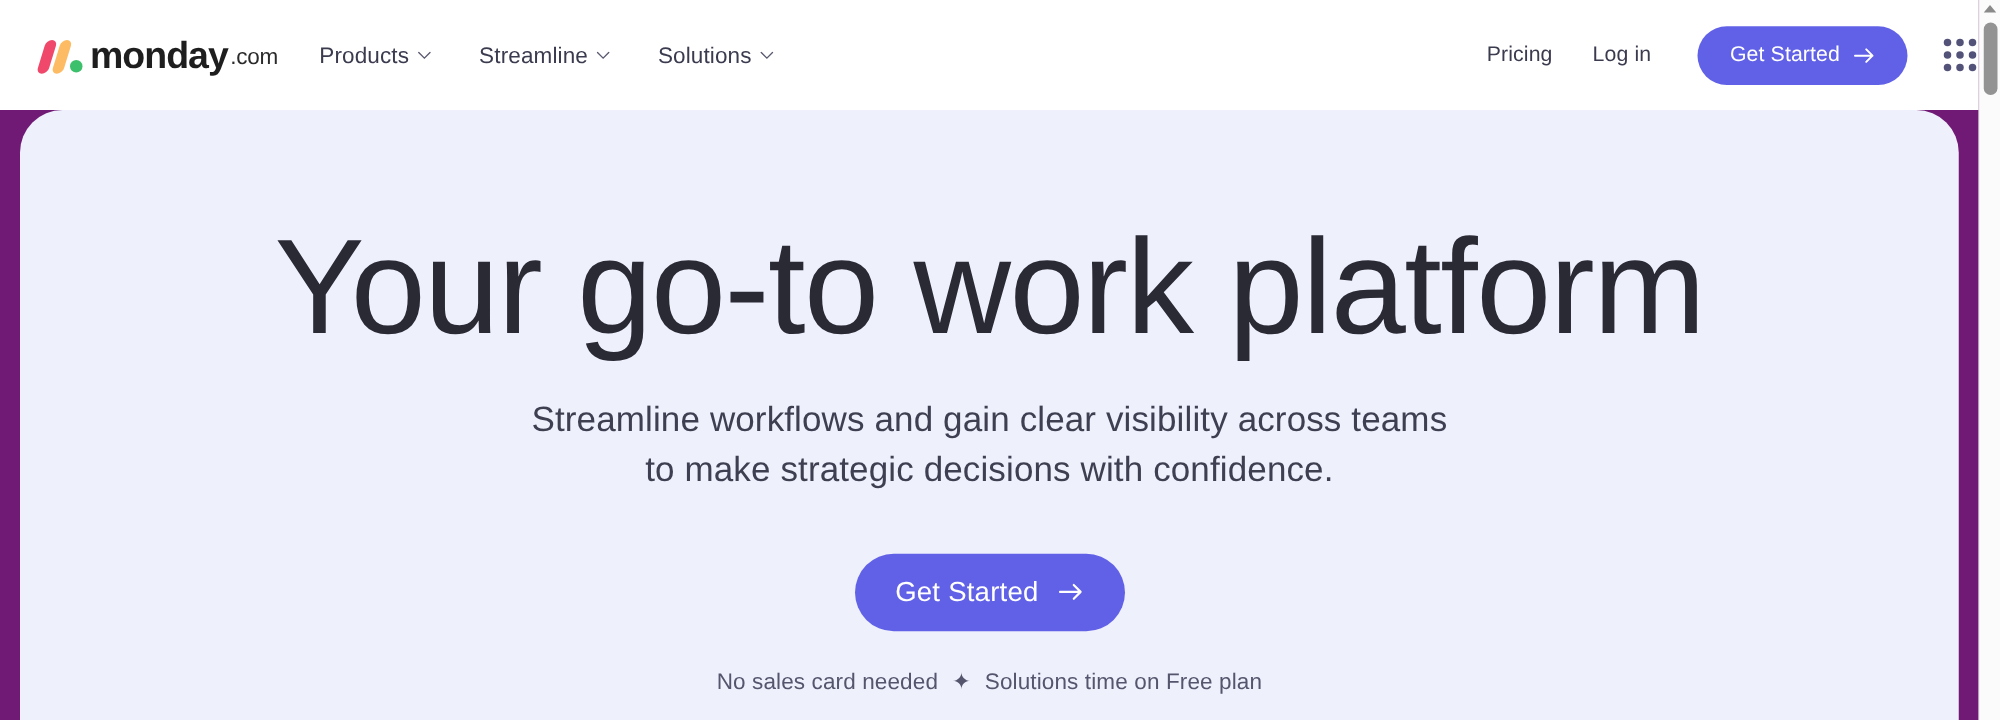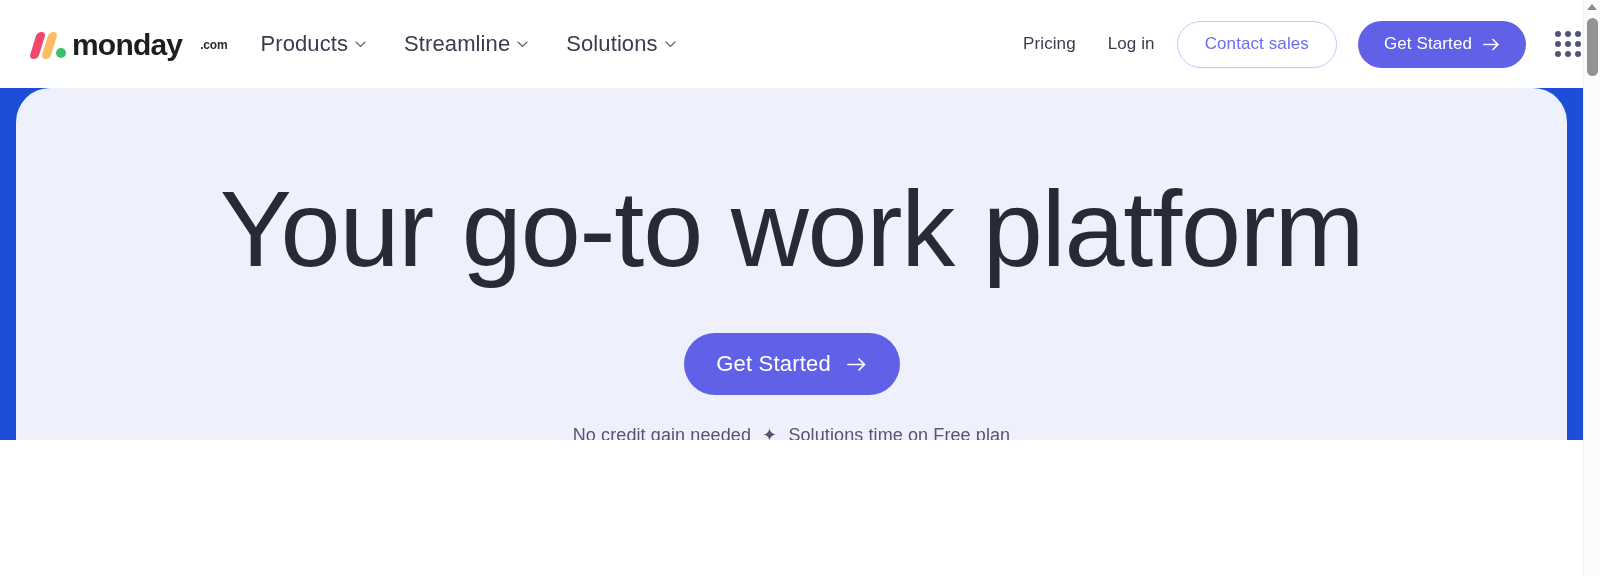--- a/index.html
+++ b/index.html
@@ -8,22 +8,22 @@
     overflow:hidden;
     background:#ffffff;
     font-family:"Liberation Sans", sans-serif;
     -webkit-font-smoothing:antialiased;
   }
   .page { position:relative; width:1600px; height:576px; background:#ffffff; }
 
   
   .viewport {
     position:absolute; left:0; top:0;
-    width:1583px; height:440px;
-    background:#1d4ed8; overflow:hidden;
+    width:1583px; height:576px;
+    background:#701a75; overflow:hidden;
   }
 
   
   .header {
     position:absolute; left:0; top:0;
     width:1583px; height:88px;
     display:flex; align-items:center;
     background:#ffffff;
   }
 
@@ -36,29 +36,29 @@
   .logo-marks { display:flex; align-items:flex-end; gap:2.5px; margin-right:6px; }
   .slash { width:9px; height:27px; border-radius:5px; }
   .slash.red { background:#f0486b; transform:skewX(-17deg); }
   .slash.yellow { background:#fdbc64; transform:skewX(-17deg); }
   .dot-green { width:10px; height:10px; border-radius:50%; background:#3dc06c; margin-bottom:1px; }
   .logo-word {
     font-size:30px; font-weight:700; color:#1e1e1e;
     letter-spacing:-0.8px; line-height:1;
   }
   .logo-tld {
-    font-size:12px; font-weight:700; color:#2b2b2b;
-    letter-spacing:-0.2px; margin-left:18px;
+    font-size:18px; font-weight:400; color:#2b2b2b;
+    letter-spacing:-0.2px; margin-left:2px;
   }
 
   
   .nav-primary { display:flex; align-items:center; margin-left:33px; gap:38px; }
   .nav-item {
     display:flex; align-items:center; gap:7px;
-    font-size:22px; color:#3b3b4f; cursor:pointer;
+    font-size:18px; color:#3b3b4f; cursor:pointer;
     letter-spacing:0.1px;
   }
   .chev { display:block; }
 
   
   .nav-right {
     margin-left:auto; display:flex; align-items:center;
     gap:0; padding-right:0;
   }
   .link-plain {
@@ -190,23 +190,20 @@
           <svg class="chev" width="11" height="7" viewBox="0 0 11 7">
             <path d="M1 1L5.5 5.5L10 1" stroke="#5a5a70" stroke-width="1.1" fill="none" stroke-linecap="round"></path>
           </svg>
         </div>
       </nav>
 
       <div class="nav-right">
         <span class="link-plain">Pricing</span>
         <span class="link-plain">Log in</span>
 
-        <div class="btn-outline">
-          <span>Contact sales</span>
-        </div>
 
         <div class="btn-solid">
           <span>Get Started</span>
           <svg class="arrow-svg" width="17" height="13" viewBox="0 0 17 13">
             <path d="M1 6.5H15M10 1.5L15 6.5L10 11.5" stroke="#ffffff" stroke-width="1.6" fill="none" stroke-linecap="round" stroke-linejoin="round"></path>
           </svg>
         </div>
 
         <div class="waffle">
           <span></span>
@@ -220,30 +217,34 @@
             <span></span>
         </div>
       </div>
     </div>
 
     <section class="hero">
       <div class="hero-inner">
 
         <h1 class="headline">Your go-to work platform</h1>
 
+        <p class="sub">
+          <span>Streamline workflows and gain clear visibility across teams</span><br>
+          <span>to make strategic decisions with confidence.</span>
+        </p>
 
         <button class="hero-cta">
           <span>Get Started</span>
           <svg width="20" height="15" viewBox="0 0 20 15">
             <path d="M1 7.5H17.5M12 2L17.5 7.5L12 13" stroke="#ffffff" stroke-width="1.7" fill="none" stroke-linecap="round" stroke-linejoin="round"></path>
           </svg>
         </button>
 
         <div class="finefprint">
-          <span>No credit gain needed</span>
+          <span>No sales card needed</span>
           <span class="spark">✦</span>
           <span>Solutions time on Free plan</span>
         </div>
 
       </div>
     </section>
 
   </div>
 
   <div class="scrollbar">

